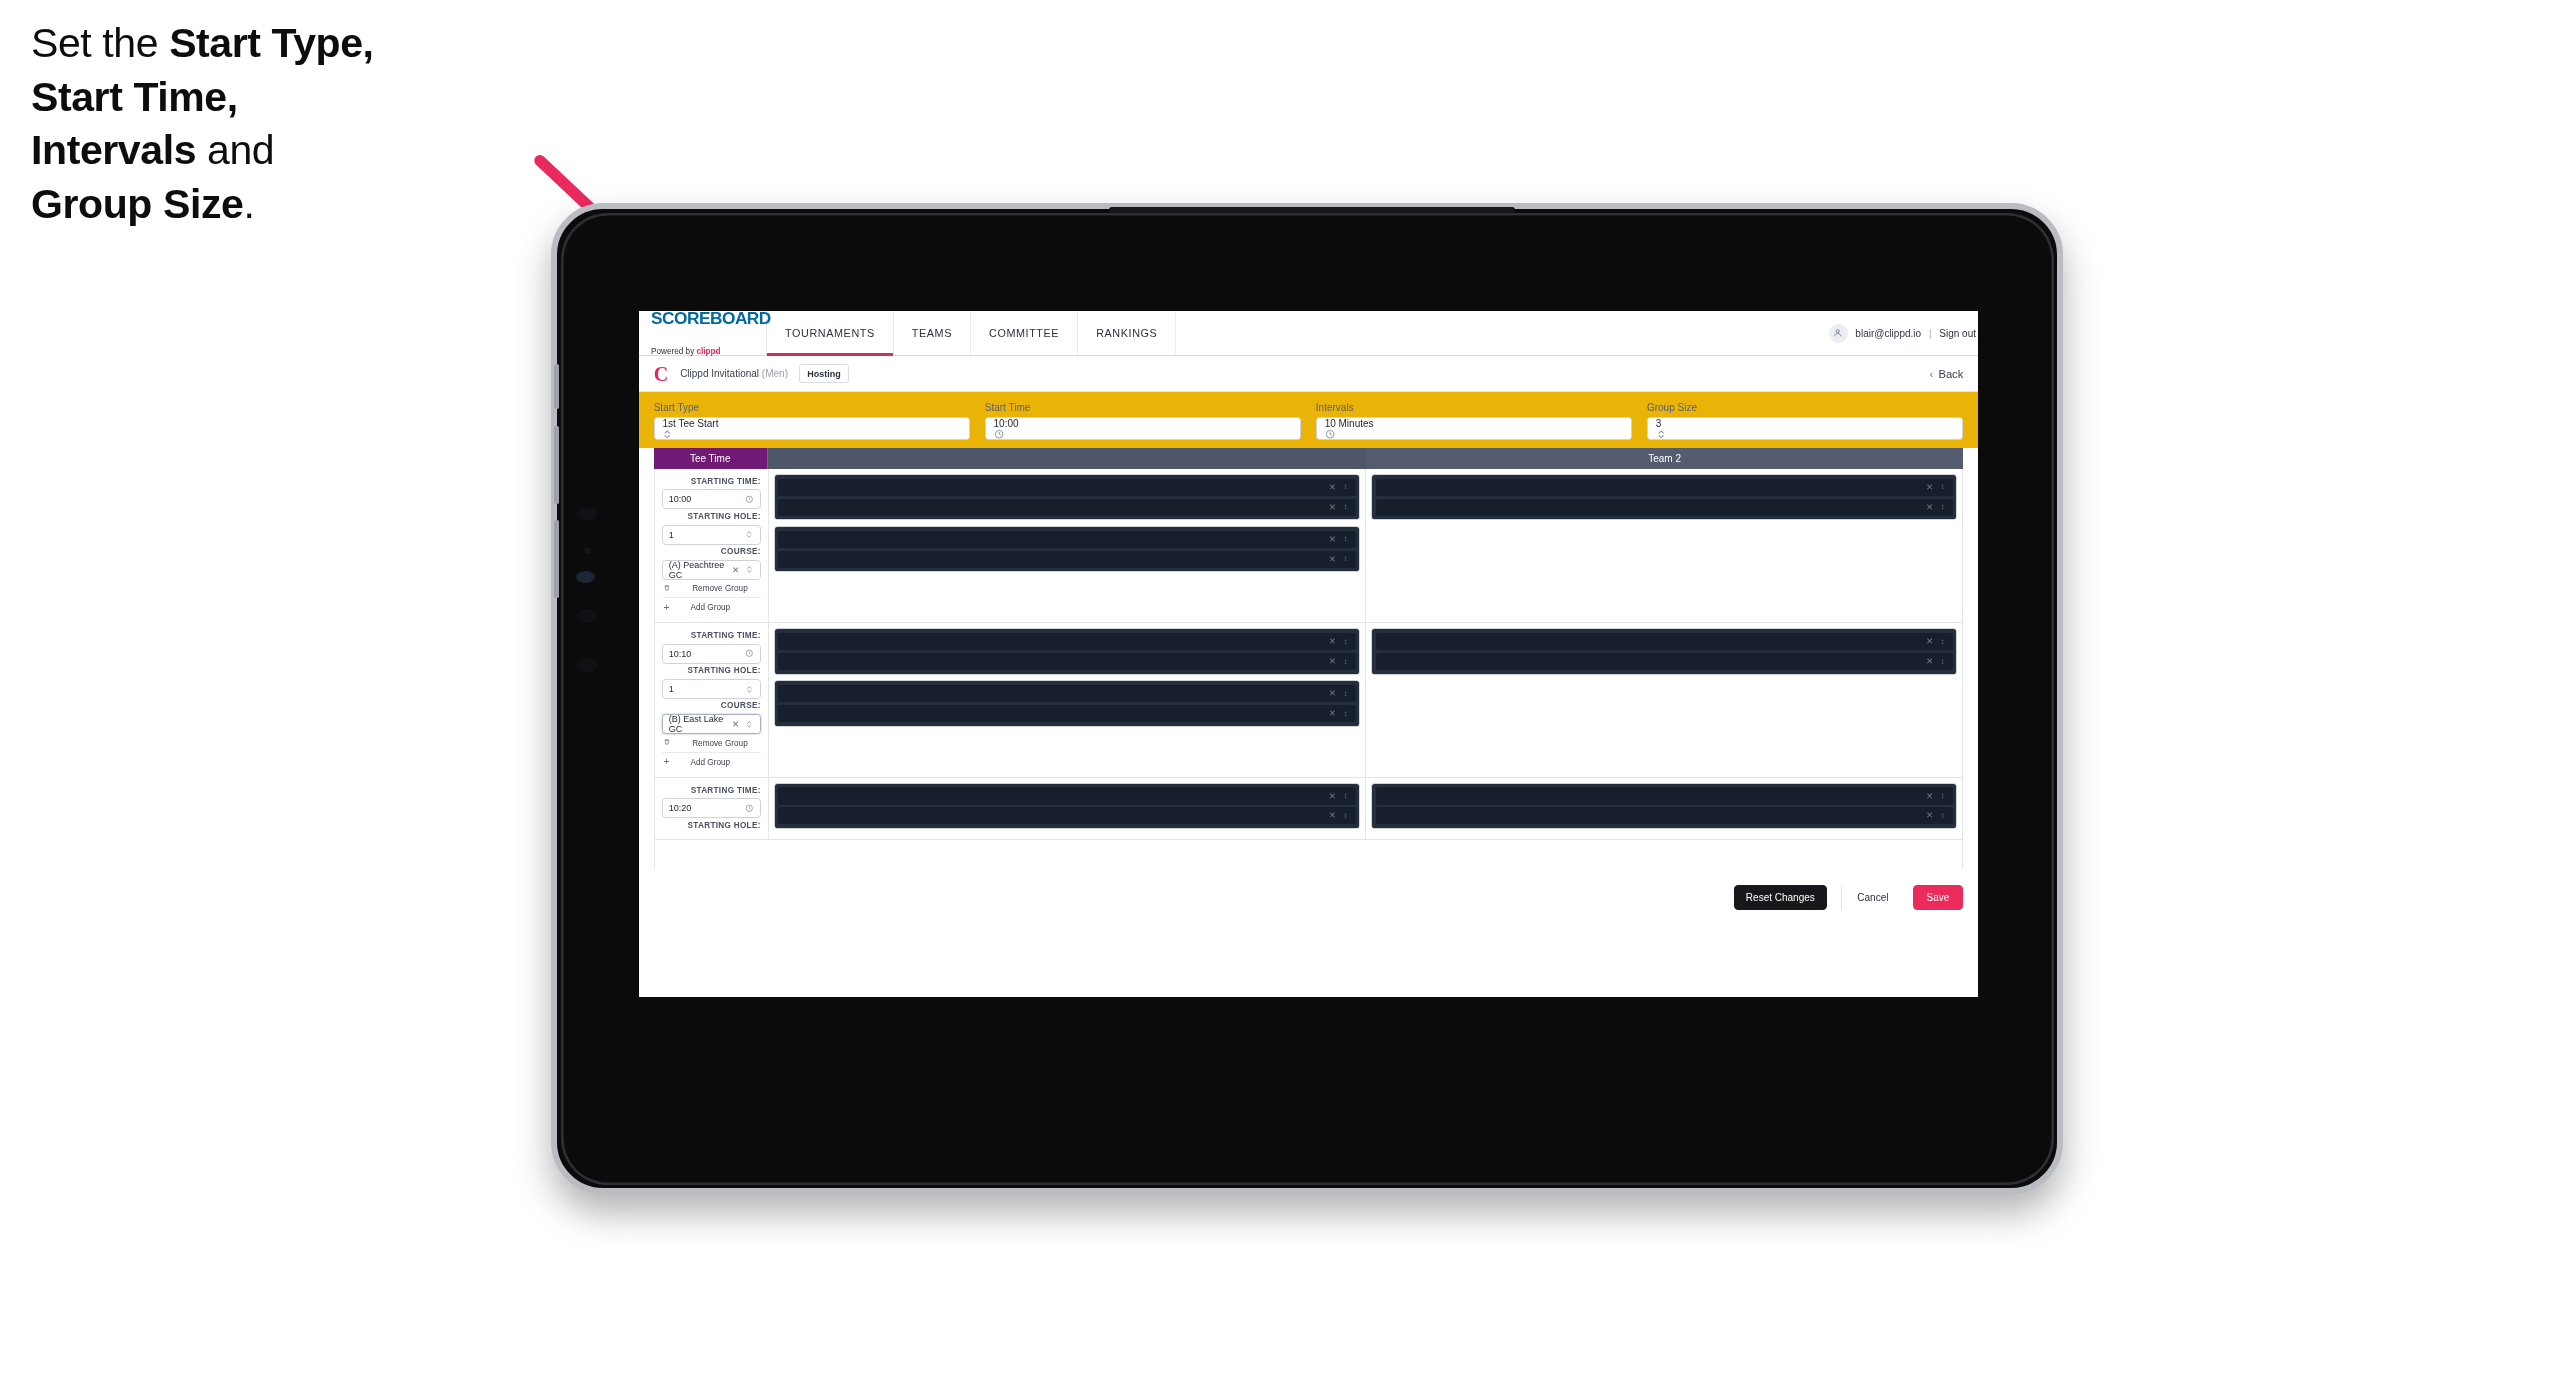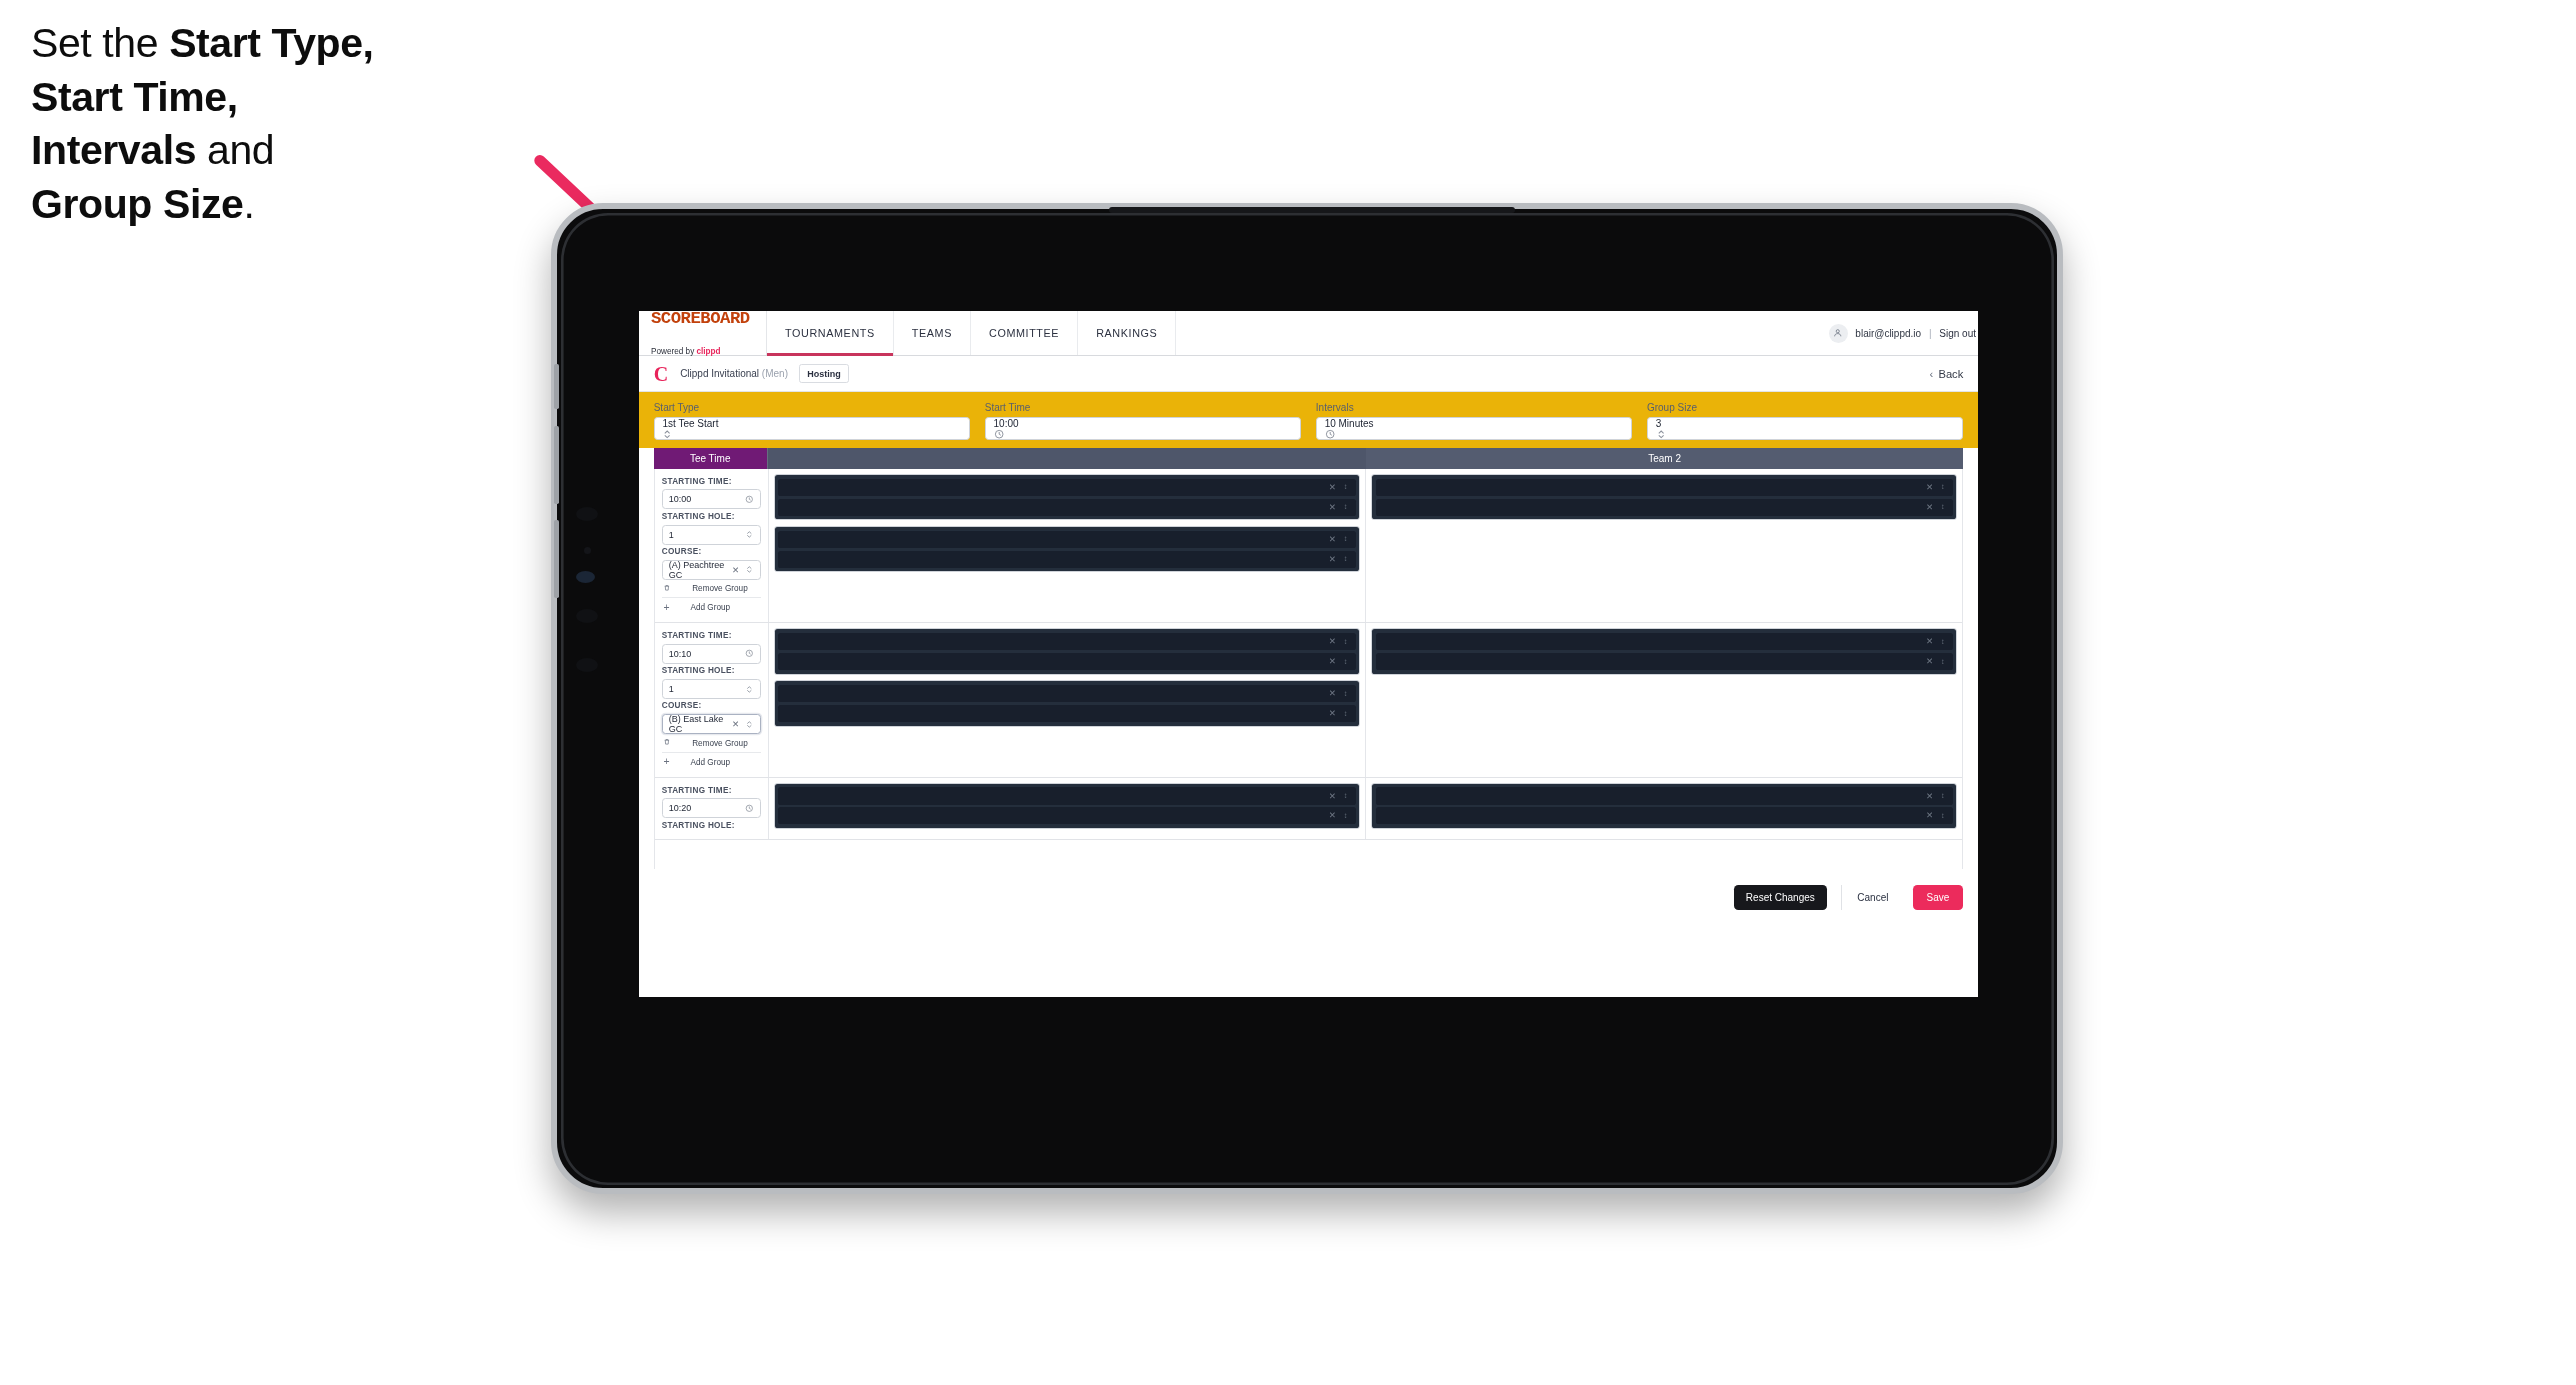--- a/index.html
+++ b/index.html
@@ -52,21 +52,21 @@
   .app {
     position: absolute; left: 82px; top: 102px;
     width: 1339px; height: 686px;
     background: #ffffff; overflow: hidden;
   }
 
   
   .navbar { height: 45px; display: flex; align-items: stretch; border-bottom: 0.9px solid #d8dade; background: #fff; }
   .logo-wrap { width: 128px; display:flex; flex-direction:column; justify-content:center; padding-left: 12px;
                border-right: 0.9px solid #e4e6e9; }
-  .logo-main { font-size: 17.3px; font-weight: 800; letter-spacing: -0.5px; color: #c2410c; line-height: 1; font-family:Liberation Mono, monospace; }
+  .logo-main { font-size: 17.3px; font-weight: 800; letter-spacing: -0.5px; color: #0369a1; line-height: 1; font-family:Liberation Sans, sans-serif; }
   .logo-sub { font-size: 8.2px; color: #2b2f3a; margin-top: 20px; }
   .logo-sub .pink { color: #e8245b; font-weight: 700; }
   .navtabs { display: flex; align-items: stretch; }
   .navtab {
     display: flex; align-items: center; padding: 0 18px;
     font-size: 10.8px; letter-spacing: 0.6px; color: #2c3140; font-weight: 500;
     border-right: 0.9px solid #e9ebee; position: relative; cursor: pointer;
   }
   .navtab.active::after {
     content:""; position:absolute; left:0; right:0; bottom:-0.9px; height:2.6px; background:#c8345c;
@@ -110,21 +110,21 @@
   .th-t2  { flex: 1; background:#545c70; }
 
   
   .tbody { margin: 0 14.7px; border-left:0.9px solid #e4e6ea; border-right:0.9px solid #e4e6ea;
            height: 400px; overflow: hidden; background:#fff; }
   .trow { display: flex; border-bottom: 0.9px solid #e1e3e7; }
   .cell-tee { width: 114px; border-right: 0.9px solid #e4e6ea; padding: 5.2px 7px 6px; }
   .cell-team { flex: 1; padding: 6px 6px; border-right: 0.9px solid #e4e6ea; }
   .cell-team:last-child { border-right: none; }
 
-  .tee-lab { text-align:left; font-size: 8.2px; font-weight: 700; letter-spacing: 0.3px; color: #4a5160; margin: 2.6px 0 3.5px; }
+  .tee-lab { text-align:right; font-size: 8.2px; font-weight: 700; letter-spacing: 0.3px; color: #4a5160; margin: 2.6px 0 3.5px; }
   .tee-ctl {
     height: 20px; border: 0.9px solid #cfd3d9; border-radius: 3.5px; background:#fff;
     display:flex; align-items:center; padding: 0 6px; font-size: 9px; color: #242a38;
   }
   .tee-ctl.focus { border-color:#aab2c2; box-shadow: 0 0 0 1.3px rgba(120,132,160,.18); }
   .tee-ctl .val { flex:1; }
   .tee-ctl .ico svg { width: 8.6px; height: 8.6px; }
   .mini-x { font-size: 8.6px; color:#6d7482; margin-right:6px; }
   .grp-act { display:flex; align-items:center; gap:21px; font-size: 8.2px; color: #3b4250; padding: 4.3px 1.7px 3.5px; }
   .grp-act + .grp-act { border-top: 0.9px solid #e7e9ec; }

